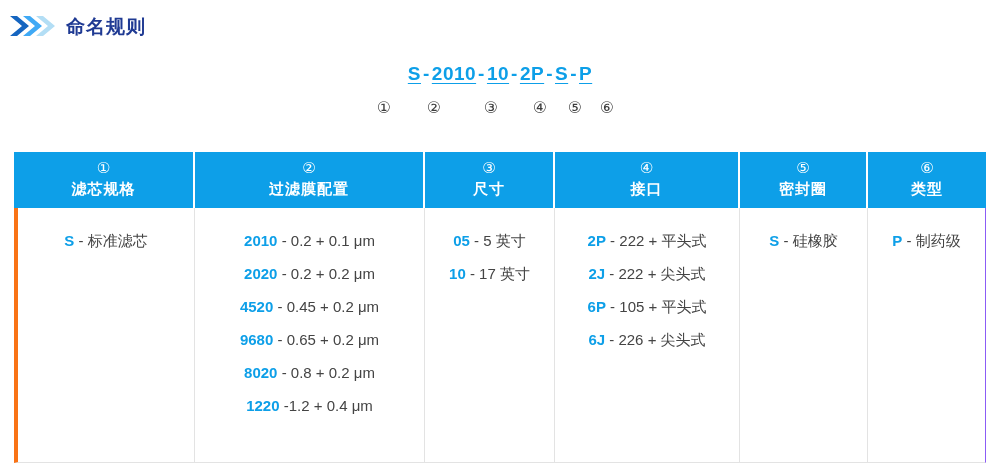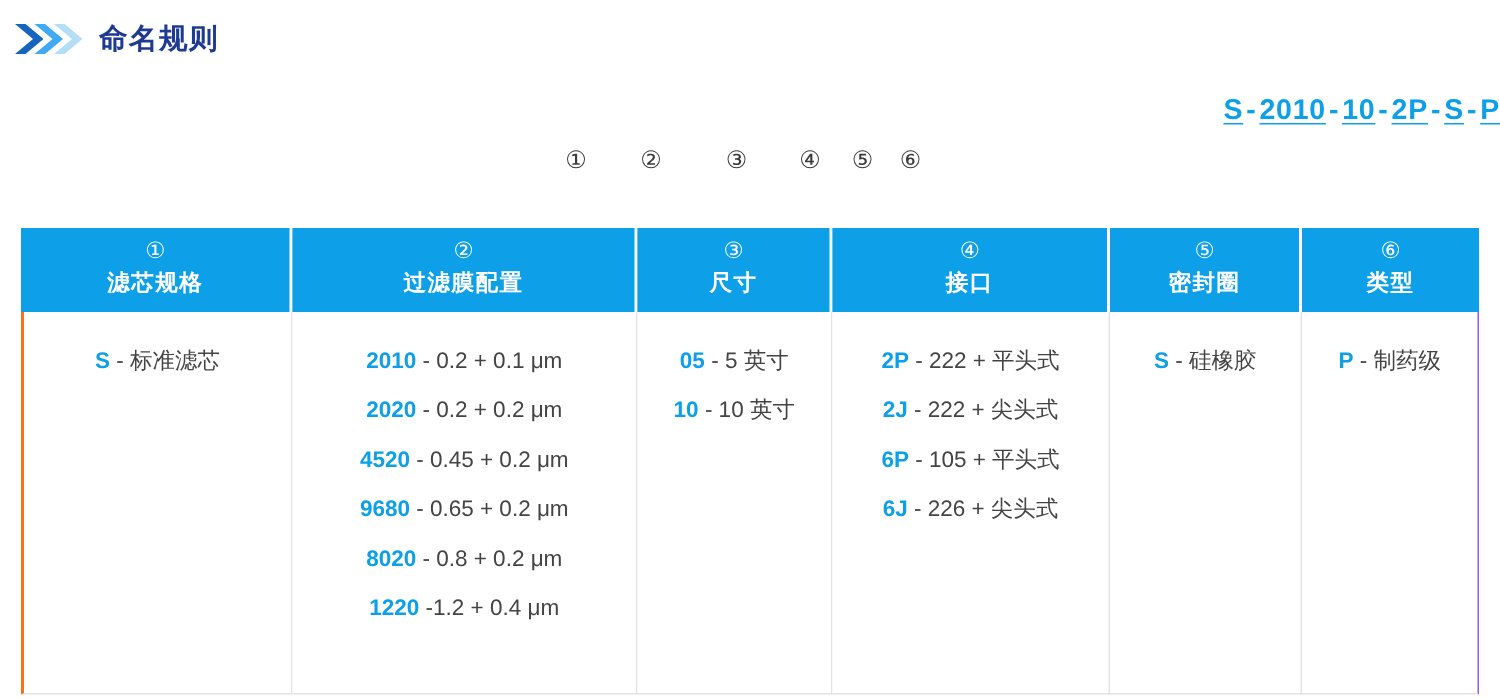--- a/index.html
+++ b/index.html
@@ -42,21 +42,21 @@
     line-height: 1;
     white-space: nowrap;
   }
 
   
   .code-line {
     position: absolute;
     left: 0;
     top: 63px;
     width: 1000px;
-    text-align: right;
+    text-align: center;
     font-size: 19px;
     color: #0d9fe8;
     white-space: nowrap;
     letter-spacing: 0.5px;
   }
   .code-line .seg {
     text-decoration: underline;
     text-underline-offset: 3px;
     font-weight: bold;
   }
@@ -121,21 +121,21 @@
     vertical-align: top;
     padding: 16px 0 18px 0;
     border-right: 1px solid #e3e3e3;
     border-bottom: 1px solid #e3e3e3;
     height: 220px;
   }
   .spec-table td:last-child {
     border-right: 1px solid #8b5cf6;
   }
   .spec-table td:first-child {
-    border-left: 2px solid #f97316;
+    border-left: 4px solid #f97316;
   }
 
   .cell-list {
     list-style: none;
     margin: 0;
     padding: 0;
     text-align: center;
   }
   .cell-list li {
     font-size: 15px;
@@ -226,21 +226,21 @@
             <li><span class="code">2020</span><span class="desc"> - 0.2 + 0.2 μm</span></li>
             <li><span class="code">4520</span><span class="desc"> - 0.45 + 0.2 μm</span></li>
             <li><span class="code">9680</span><span class="desc"> - 0.65 + 0.2 μm</span></li>
             <li><span class="code">8020</span><span class="desc"> - 0.8 + 0.2 μm</span></li>
             <li><span class="code">1220</span><span class="desc"> -1.2 + 0.4 μm</span></li>
           </ul>
       </td>
       <td>
         <ul class="cell-list">
             <li><span class="code">05</span><span class="desc"> - 5 英寸</span></li>
-            <li><span class="code">10</span><span class="desc"> - 10 英寸</span></li>
+            <li><span class="code">10</span><span class="desc"> - 17 英寸</span></li>
           </ul>
       </td>
       <td>
         <ul class="cell-list">
             <li><span class="code">2P</span><span class="desc"> - 222 + 平头式</span></li>
             <li><span class="code">2J</span><span class="desc"> - 222 + 尖头式</span></li>
             <li><span class="code">6P</span><span class="desc"> - 105 + 平头式</span></li>
             <li><span class="code">6J</span><span class="desc"> - 226 + 尖头式</span></li>
           </ul>
       </td>

